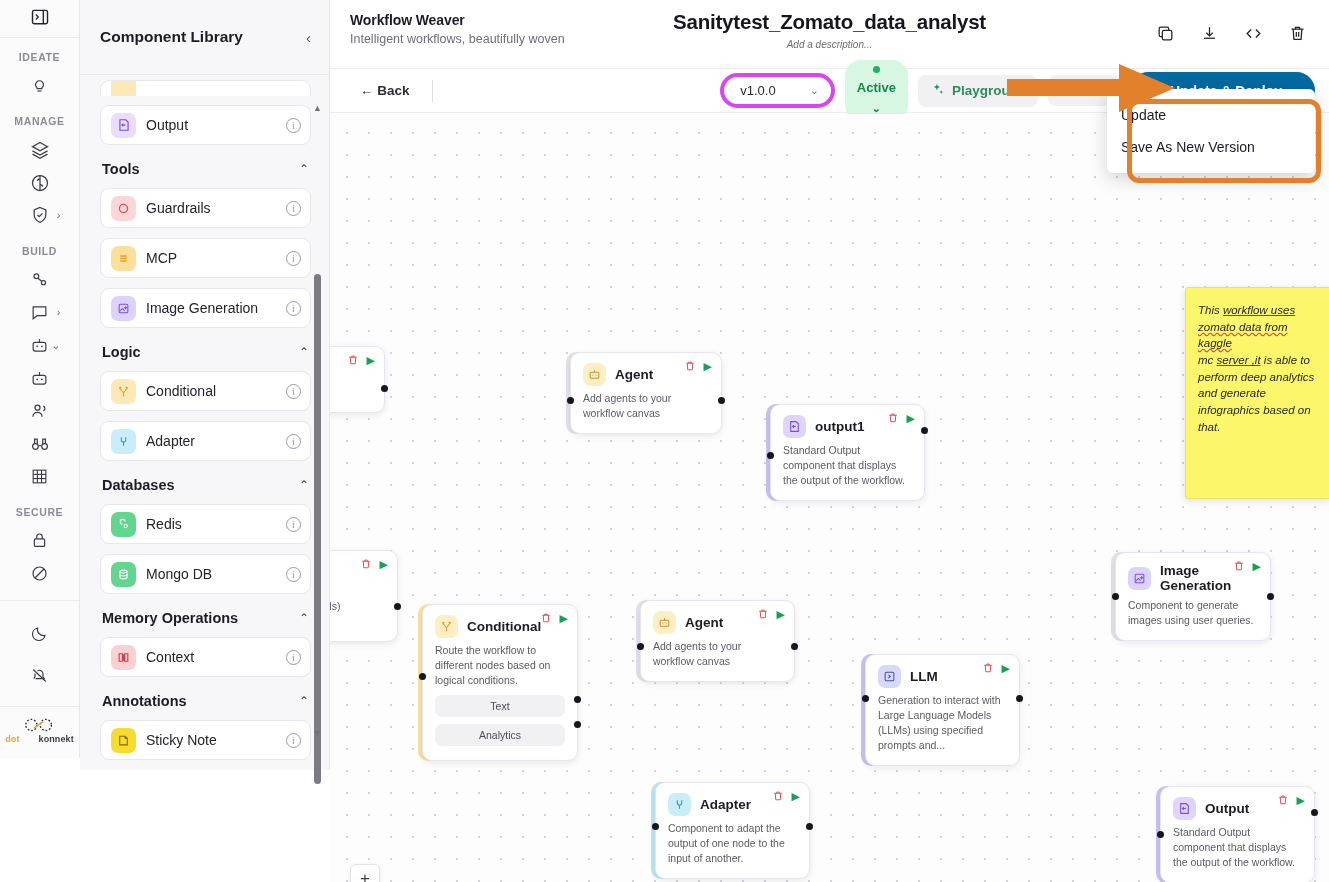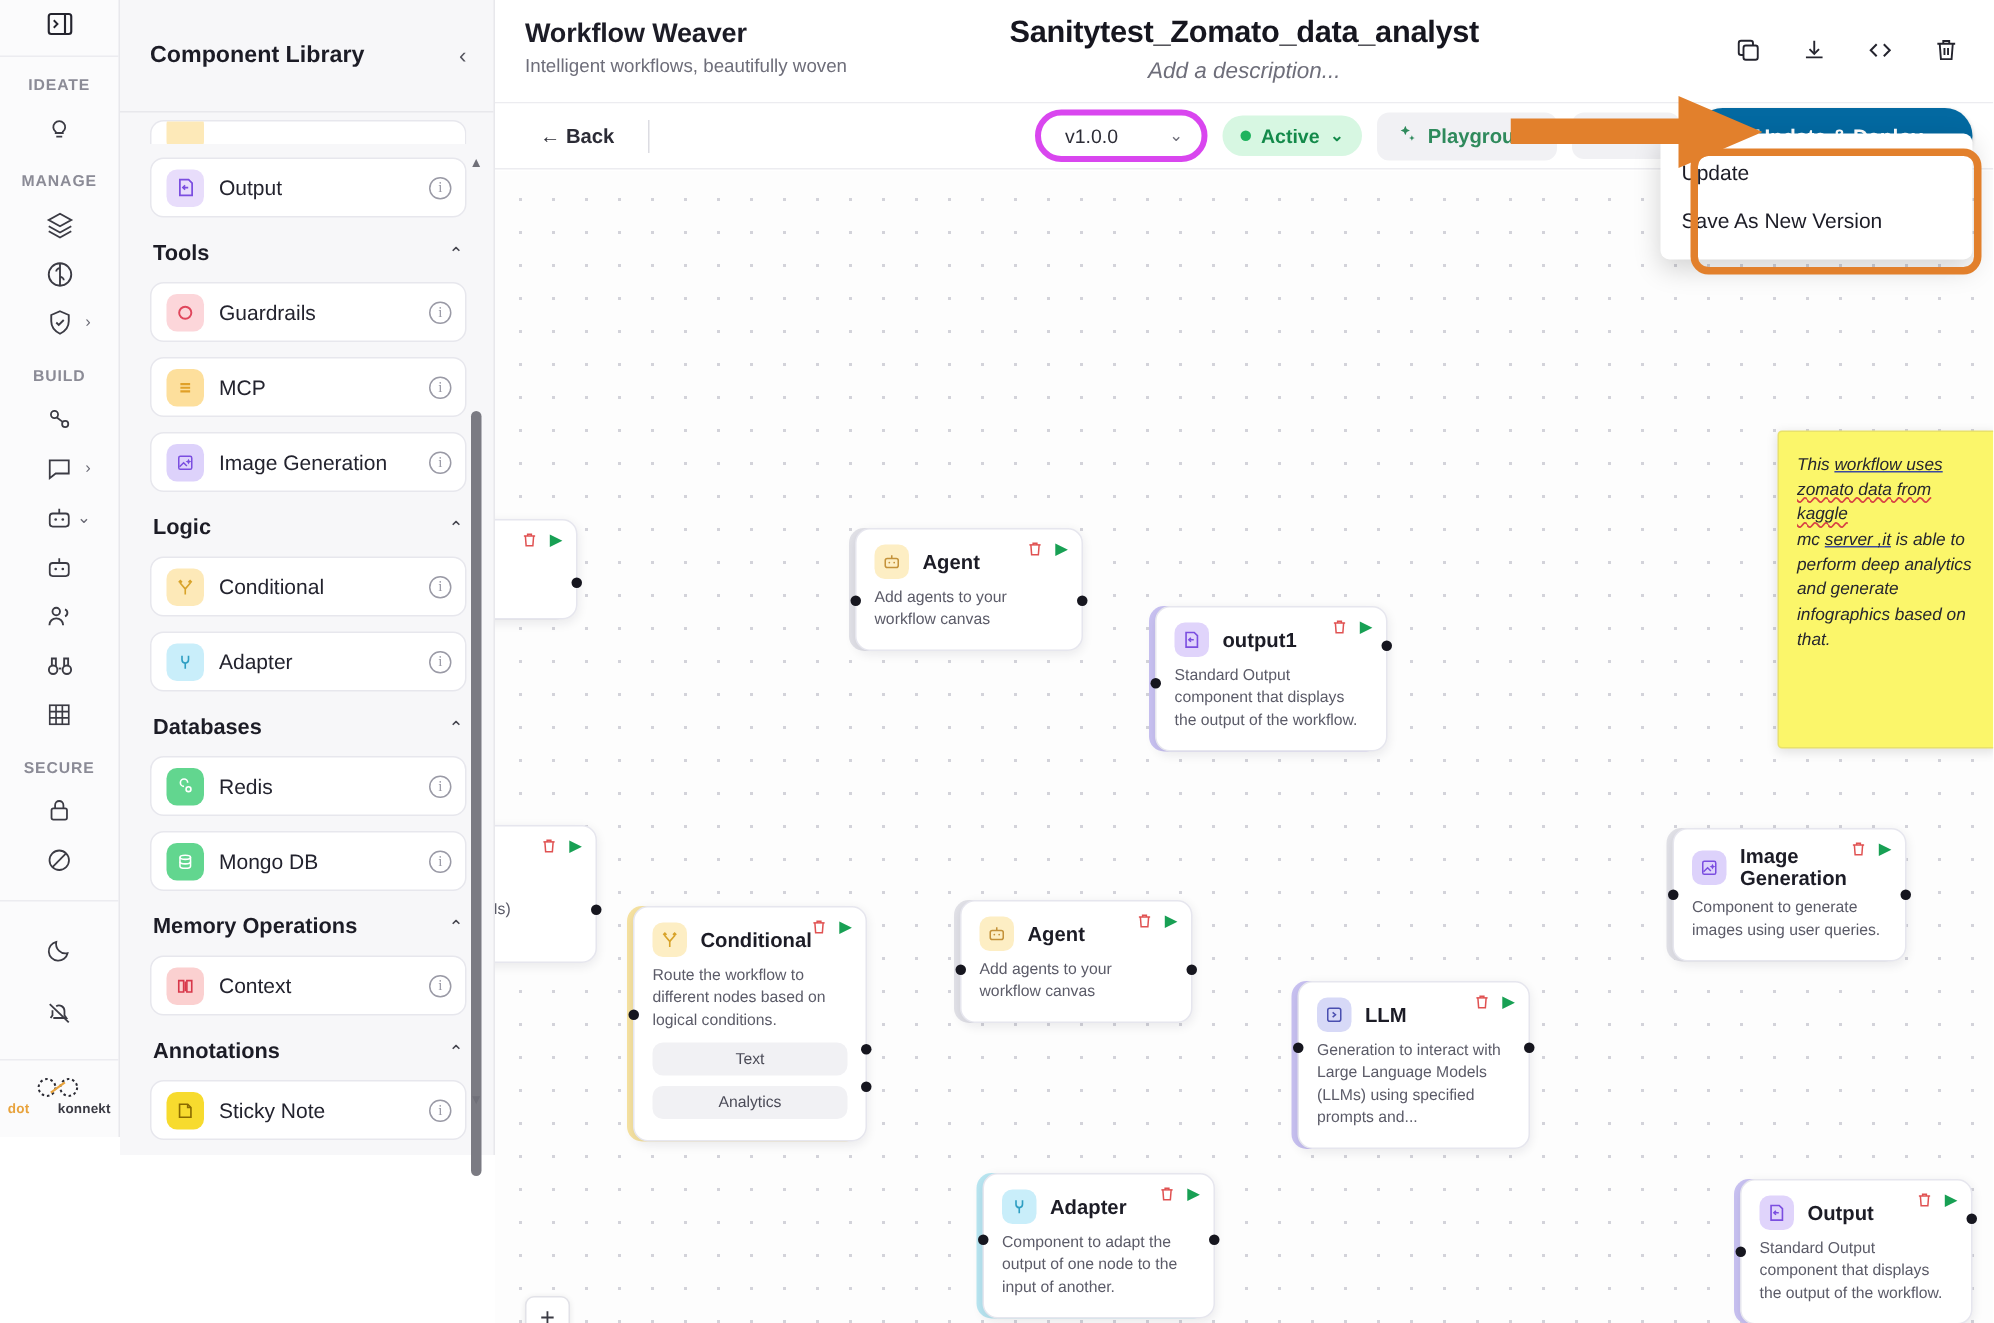--- a/index.html
+++ b/index.html
@@ -72,44 +72,44 @@
   .group-chev { color: #44444e; font-size: 12px; }
   .lib-sb-track { position: absolute; right: 6px; top: 98px; width: 11px; bottom: 28px; }
   .lib-sb-arrow { position:absolute; left:0; width:11px; height:11px; color:#707079; font-size:9px;
                   display:flex; align-items:center; justify-content:center;}
   .lib-sb-thumb { position: absolute; left: 2px; width: 7px; border-radius: 4px; background: #7b7b83; }
 
   
   .main { flex: 1; height: 882px; position: relative; background: #fff; overflow: hidden; }
   .top-head { height: 69px; position: relative; border-bottom: 1px solid #ececf0; background:#fff;}
   .brand { position: absolute; left: 20px; top: 12px; }
-  .brand-title { font-size: 18px; font-weight: 700; color: #1c1c26; letter-spacing: -.1px;}
+  .brand-title { font-size: 14px; font-weight: 700; color: #1c1c26; letter-spacing: -.1px;}
   .brand-sub { font-size: 12.5px; color: #6e6e7a; margin-top: 4px; }
   .wf-title-wrap { position:absolute; left: 0; right: 0; top: 10px; text-align: center; pointer-events:none;}
   .wf-title { font-size: 20.5px; font-weight: 700; color: #16161f; letter-spacing: -.2px; }
-  .wf-desc { font-size: 15px; color: #6e6e7a; font-style: italic; margin-top: 5px; }
+  .wf-desc { font-size: 10px; color: #6e6e7a; font-style: italic; margin-top: 5px; }
   .head-actions { position: absolute; right: 18px; top: 19px; display: flex; gap: 16px; align-items:center;}
   .head-btn { width: 28px; height: 28px; display:flex; align-items:center; justify-content:center;
               color:#24242e; cursor:pointer; }
 
   .toolbar {
     height: 44px; border-bottom: 1px solid #ececf0; display: flex; align-items: center;
     padding: 0 14px 0 18px; gap: 10px; background:#fff; position:relative;
   }
   .tb-back { font-size: 13.5px; color: #2c2c36; font-weight: 600; padding: 5px 12px; cursor:pointer;}
   .tb-sep { width:1px; height: 22px; background:#dcdce2; }
   .tb-spacer { flex: 1; }
   .ver-select {
     display:flex; align-items:center; gap: 34px; border: 4px solid #d946ef; background:#fff;
     border-radius: 18px; padding: 6px 12px 6px 16px; font-size: 13px; color: #2c2c36; cursor:pointer;
   }
   .ver-chev { color:#70707b; font-size: 11px; }
   .status-pill {
     display:flex; align-items:center; gap: 7px; background:#d7f7e2; color:#138a4a;
-    border-radius: 16px; padding: 6px 12px; font-size: 13px; font-weight: 600; cursor:pointer;
+    border-radius: 16px; padding: 6px 12px; font-size: 13px; font-weight: 600; cursor:pointer;flex-direction:column;
   }
   .status-dot { width:7px; height:7px; border-radius:50%; background:#1fb35e; }
   .ghost-btn {
     display:flex; align-items:center; gap: 7px; background:#f1f1f4; color:#2f8a5c;
     border-radius: 8px; padding: 7px 12px; font-size: 13.5px; font-weight:600; cursor:pointer;
   }
   .ghost-btn.test { color:#2f8a5c; }
   .deploy-btn {
     display:flex; align-items:center; gap: 9px; background:#0369a1; color:#fff;
     border-radius: 19px; padding: 9px 14px 9px 15px; font-size: 14px; font-weight: 700; cursor:pointer;

